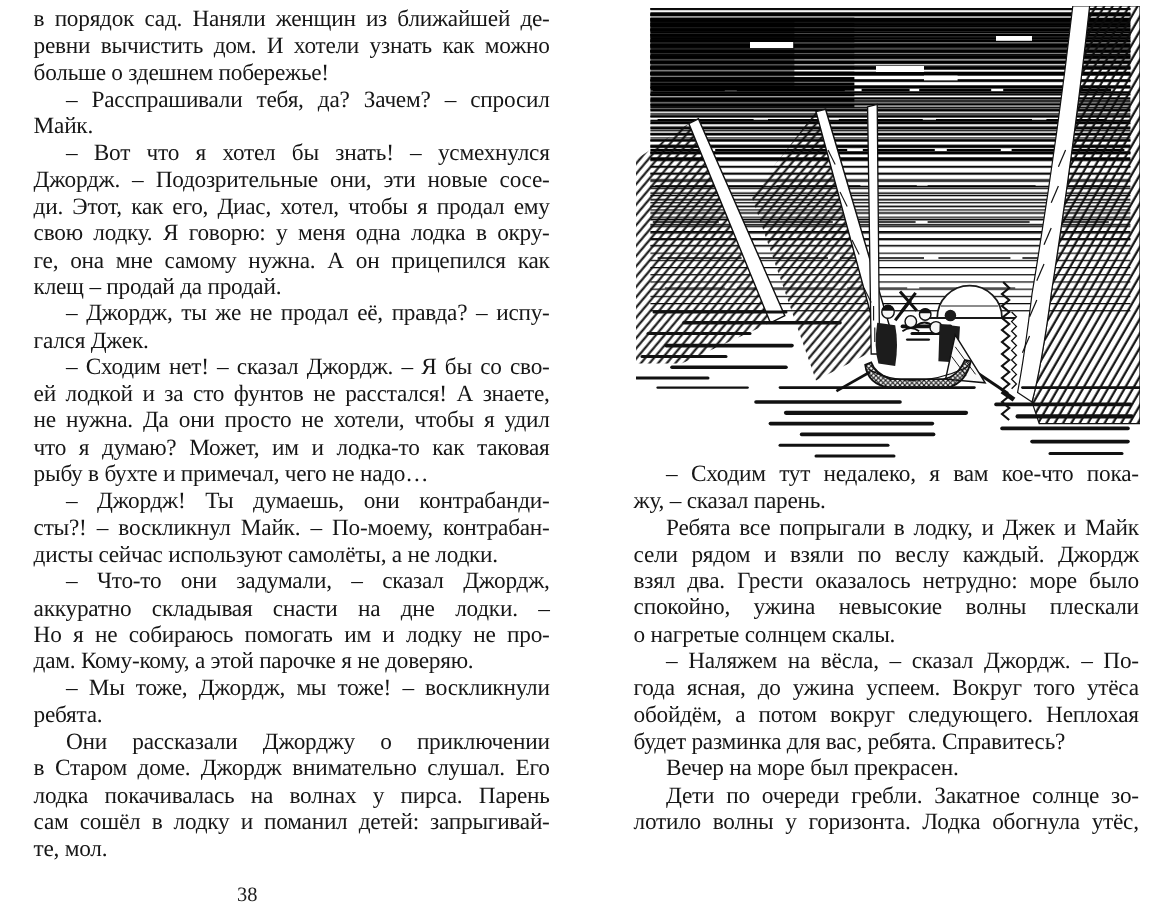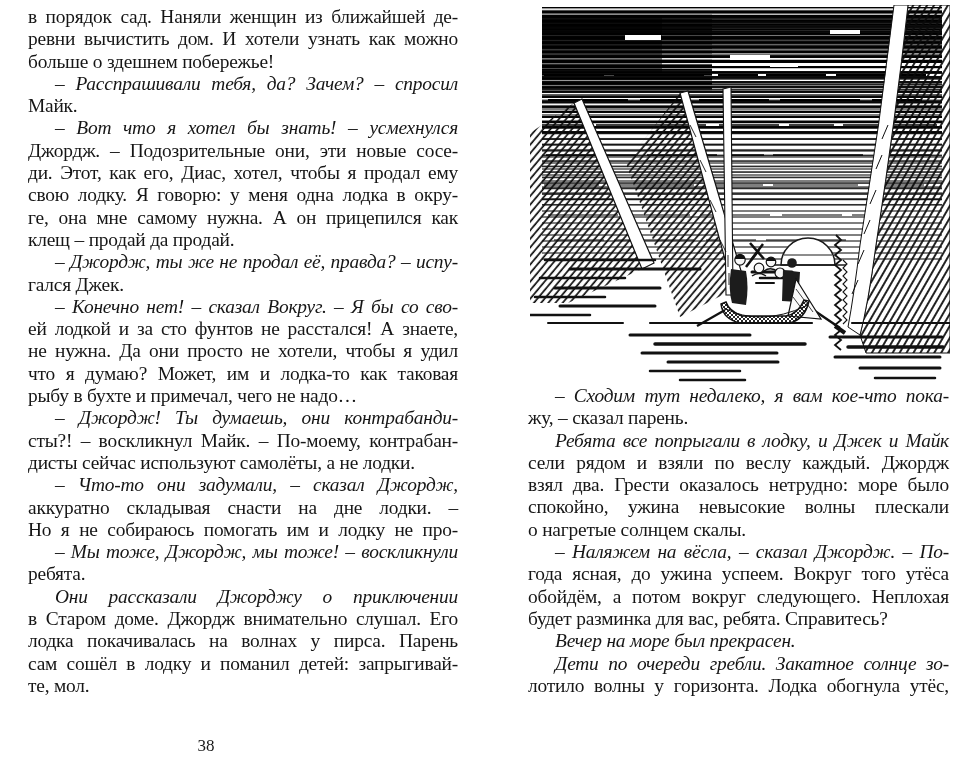--- a/index.html
+++ b/index.html
@@ -20,21 +20,21 @@
     text-align:justify;
     text-align-last:left;
     -moz-text-align-last:left;
     height:22.3px;white-space:nowrap;overflow:visible;
   }
   .line.just{
     text-align-last:justify;
     -moz-text-align-last:justify;
     white-space:normal;
   }
-  .line.indent{padding-left:27px;font-style:italic;}
+  .line.indent{padding-left:27px;}
   .pagenum{
     position:absolute;top:736px;height:22px;
     font-size:17px;text-align:center;color:#1a1a1a;
   }
   #pn-left{left:0;width:412px;}
   #pn-right{left:528px;width:421px;margin-top:36px;}
   #illo{position:absolute;left:530px;top:5px;}
 </style>
 </head>
 <body>
@@ -47,31 +47,32 @@
       <div class="line indent just">– Расспрашивали тебя, да? Зачем? – спросил</div>
       <div class="line">Майк.</div>
       <div class="line indent just">– Вот что я хотел бы знать! – усмехнулся</div>
       <div class="line just">Джордж. – Подозрительные они, эти новые сосе-</div>
       <div class="line just">ди. Этот, как его, Диас, хотел, чтобы я продал ему</div>
       <div class="line just">свою лодку. Я говорю: у меня одна лодка в окру-</div>
       <div class="line just">ге, она мне самому нужна. А он прицепился как</div>
       <div class="line">клещ – продай да продай.</div>
       <div class="line indent just">– Джордж, ты же не продал её, правда? – испу-</div>
       <div class="line">гался Джек.</div>
-      <div class="line indent just">– Конечно нет! – сказал Вокруг. – Я бы со сво-</div>
+      <div class="line indent just">– Сходим нет! – сказал Джордж. – Я бы со сво-</div>
       <div class="line just">ей лодкой и за сто фунтов не расстался! А знаете,</div>
       <div class="line just">не нужна. Да они просто не хотели, чтобы я удил</div>
       <div class="line just">что я думаю? Может, им и лодка-то как таковая</div>
       <div class="line">рыбу в бухте и примечал, чего не надо…</div>
       <div class="line indent just">– Джордж! Ты думаешь, они контрабанди-</div>
       <div class="line just">сты?! – воскликнул Майк. – По-моему, контрабан-</div>
       <div class="line">дисты сейчас используют самолёты, а не лодки.</div>
       <div class="line indent just">– Что-то они задумали, – сказал Джордж,</div>
       <div class="line just">аккуратно складывая снасти на дне лодки. –</div>
       <div class="line just">Но я не собираюсь помогать им и лодку не про-</div>
+      <div class="line">дам. Кому-кому, а этой парочке я не доверяю.</div>
       <div class="line indent just">– Мы тоже, Джордж, мы тоже! – воскликнули</div>
       <div class="line">ребята.</div>
       <div class="line indent just">Они рассказали Джорджу о приключении</div>
       <div class="line just">в Старом доме. Джордж внимательно слушал. Его</div>
       <div class="line just">лодка покачивалась на волнах у пирса. Парень</div>
       <div class="line just">сам сошёл в лодку и поманил детей: запрыгивай-</div>
       <div class="line">те, мол.</div>
     </div>
   <div id="pn-left" class="pagenum">38</div>
 </div>

